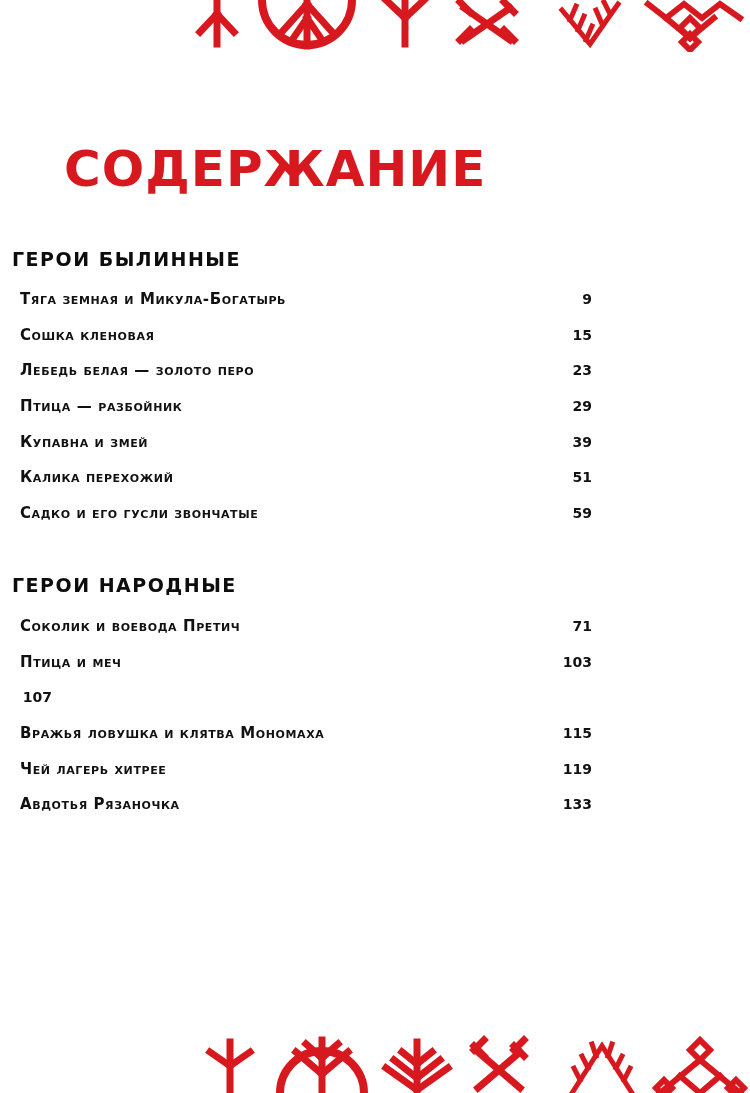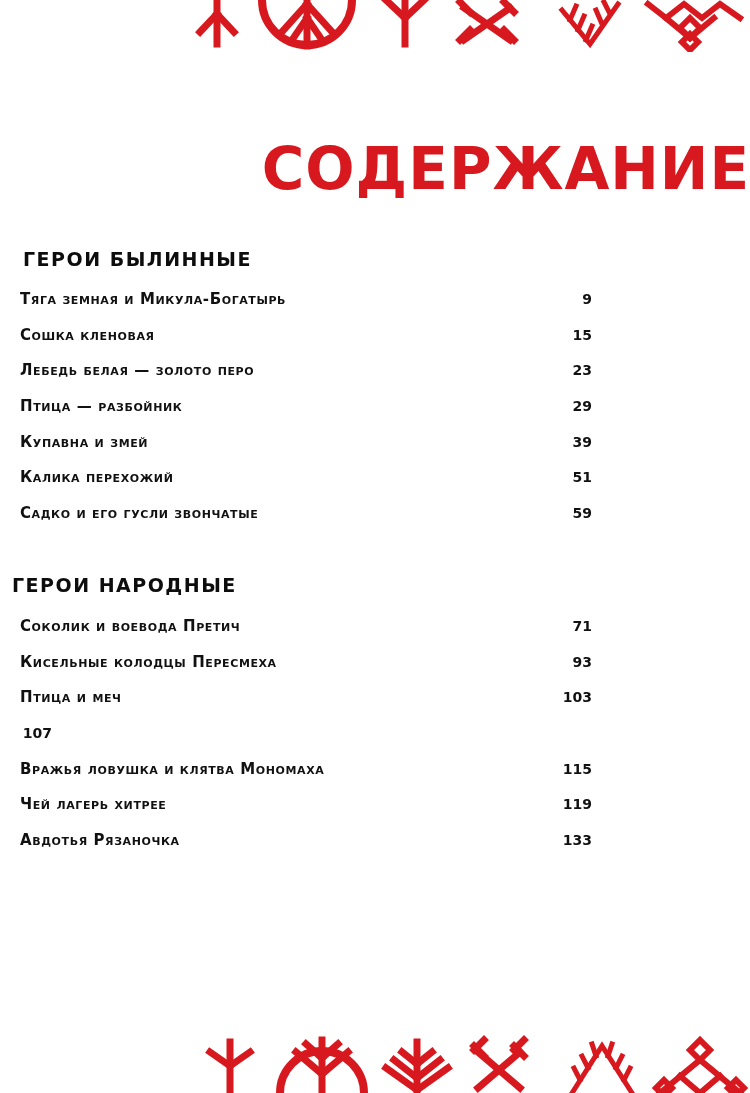--- a/index.html
+++ b/index.html
@@ -7,43 +7,43 @@
       width: 750px; height: 1093px; background: #ffffff;
       position: relative; overflow: hidden;
       font-family: "DejaVu Sans", sans-serif; color: #111;
     }
     .ornament { position: absolute; left: 0; width: 750px; }
     .ornament svg { display: block; }
     .ornament.top { top: 0; height: 52px; }
     .ornament.bottom { top: 1030px; height: 63px; }
     .title {
       position: absolute; left: 0; width: 750px; top: 138px;
-      text-align: right; padding-left: 100px; box-sizing: border-box;
+      text-align: left; padding-left: 64px; box-sizing: border-box;
       font-family: "DejaVu Sans", sans-serif; font-weight: bold;
-      font-size: 58px; letter-spacing: 1px; color: #d7191f; line-height: 62px;
+      font-size: 50px; letter-spacing: 1px; color: #d7191f; line-height: 62px;
     }
     .section { position: absolute; left: 12px; width: 580px; }
     .section-title {
       font-weight: bold; font-size: 19px; letter-spacing: 1.5px;
       font-variant: small-caps; text-transform: uppercase; color: #0d0d0d;
       height: 24px; line-height: 24px;
     }
     .toc-item {
       display: flex; justify-content: space-between; align-items: baseline;
       height: 35.7px; line-height: 20px;
     }
     .toc-label {
       font-size: 15px; font-weight: bold; font-variant: small-caps;
       letter-spacing: 0.6px; color: #111; margin-left: 8px;
     }
     .toc-page {
       font-size: 14px; font-weight: bold; color: #111; text-align: right; min-width: 40px;
     }
     .s1 { top: 247px; }
-    .s1 .section-title { margin-bottom: 18px; margin-left: 11px; }
+    .s1 .section-title { margin-bottom: 18px; }
     .s2 { top: 573px; }
     .s2 .section-title { margin-bottom: 19px; }
   </style>
 </head>
 <body>
 
 <div class="ornament top">
   <svg width="750" height="52" viewBox="0 0 750 52" fill="none" stroke="#d7191f" stroke-width="7" stroke-linecap="square">
     <g>
       <line x1="217" y1="0" x2="217" y2="44"></line>
@@ -122,24 +122,20 @@
       <span class="toc-label">Садко и его гусли звончатые</span>
       <span class="toc-page">59</span>
     </div>
 </div>
 
 <div class="section s2">
   <div class="section-title">Герои народные</div>
   <div class="toc-item">
       <span class="toc-label">Соколик и воевода Претич</span>
       <span class="toc-page">71</span>
-    </div>
-  <div class="toc-item">
-      <span class="toc-label">Кисельные колодцы Пересмеха</span>
-      <span class="toc-page">93</span>
     </div>
   <div class="toc-item">
       <span class="toc-label">Птица и меч</span>
       <span class="toc-page">103</span>
     </div>
   <div class="toc-item">
       <span class="toc-page">107</span>
     </div>
   <div class="toc-item">
       <span class="toc-label">Вражья ловушка и клятва Мономаха</span>

